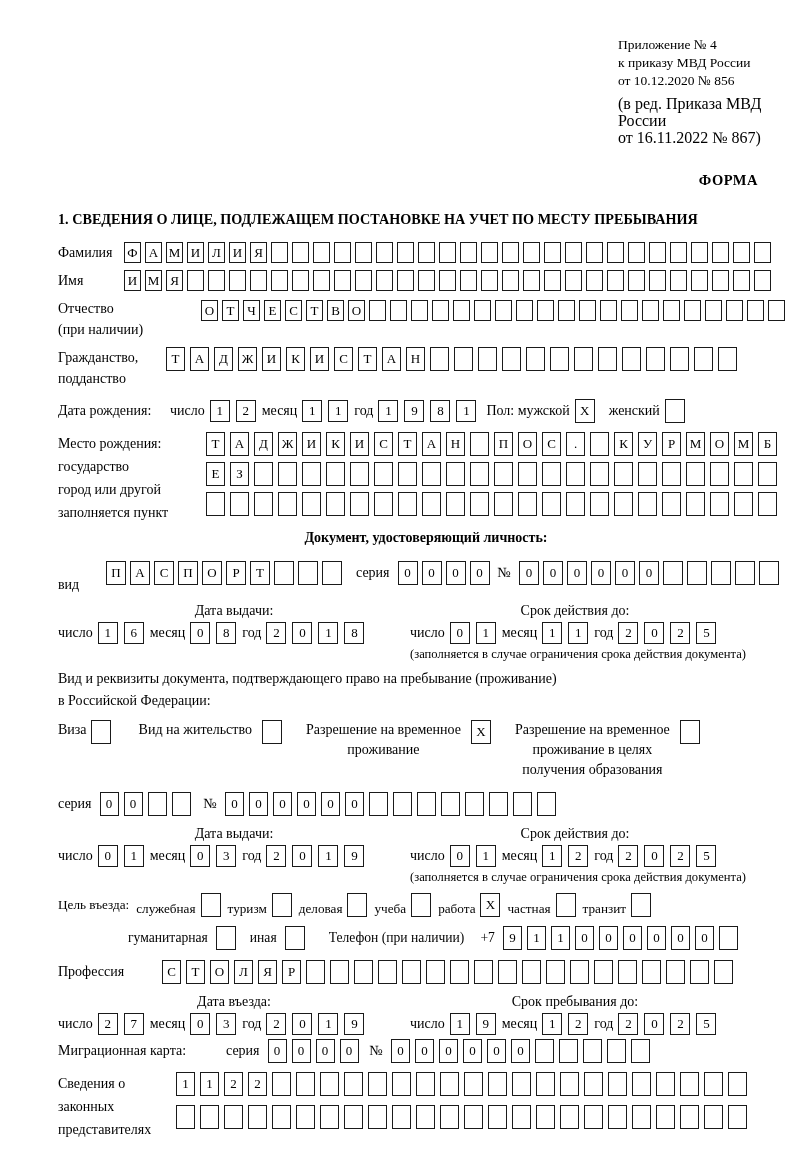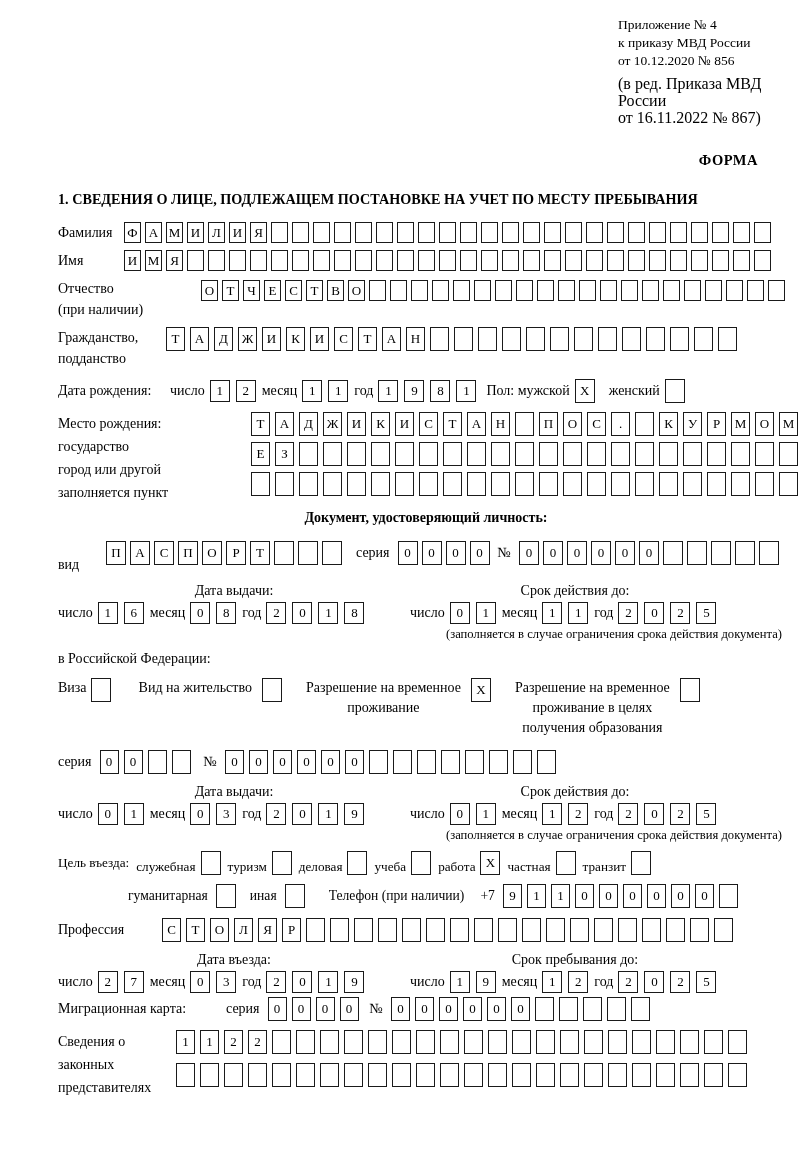--- a/index.html
+++ b/index.html
@@ -2,21 +2,21 @@
 <html><head>
 <meta charset="utf-8">
 <style>
   * { box-sizing: border-box; }
   html,body { margin:0; padding:0; background:#fff; }
   body {
     width:800px; height:1163px;
     font-family:"Liberation Serif","DejaVu Serif",serif;
     color:#000; font-size:14px;
   }
-  .page { width:800px; height:1163px; padding:16px 6px 16px 58px; overflow:hidden; }
+  .page { width:800px; height:1163px; padding:36px 6px 16px 58px; overflow:hidden; }
 
   
   .hdr-block { margin-left:560px; line-height:18px; font-size:13.5px; }
   .hdr-block .edition { margin-top:5px; font-size:16px; line-height:17px; }
   .forma { text-align:right; margin:26px 36px 0 0; font-weight:bold; font-size:14.5px; letter-spacing:.5px; }
 
   .title { text-align:center; font-weight:bold; font-size:15.2px; line-height:24px; margin-top:16px; }
   .blank-line { display:inline-block; width:52px; border-bottom:2px solid #222; height:12px; margin-left:10px; }
 
   .sec-heading { font-weight:bold; font-size:14.2px; margin-top:22px; margin-bottom:14px; }
@@ -44,21 +44,21 @@
   .rep-rows .cells { margin-bottom:9px; }
 
   
   .dates-row { display:flex; margin:10px 0 4px 0; }
   .dates-col { }
   .dates-col.left { width:352px; }
   .dates-col.right { width:330px; }
   .dates-title { text-align:center; margin-bottom:3px; }
   .dateline { display:flex; align-items:center; white-space:nowrap; }
   .dateline .dl { margin-right:5px; }
-  .note { font-size:12.6px; margin-top:3px; white-space:nowrap;margin-left:36px; }
+  .note { font-size:12.6px; margin-top:3px; white-space:nowrap; }
 
   .center-bold { text-align:center; font-weight:bold; margin:6px 0 7px 0; }
 
   
   .perm-row { display:flex; align-items:flex-start; margin:8px 0 10px 0; }
   .perm-item { display:flex; align-items:flex-start; margin-right:14px; }
   .perm-item .plabel { margin-right:10px; line-height:20px; }
   .perm-item .plabel.centered { text-align:center; }
 
   
@@ -257,21 +257,21 @@
       <span class="cells cells-cb">
           <span class="cell">X</span>
         </span>
       <span class="dl" style="margin-left:14px;">женский</span>
       <span class="cells cells-cb">
           <span class="cell"></span>
         </span>
     </span>
   </div>
 
-  <div class="frow cellrows" style="align-items:flex-start; margin-top:9px; margin-bottom:2px;gap:45px;">
+  <div class="frow cellrows" style="align-items:flex-start; margin-top:9px; margin-bottom:2px;">
     <span class="lbl ml-lbl" style="width:148px; line-height:23px;">
       <span style="display:block;">Место рождения:</span>
       <span style="display:block;">государство</span>
       <span style="display:block;">город или другой</span>
       <span style="display:block;">заполняется пункт</span>
     </span>
     <span>
       <span class="cells cells-m">
           <span class="cell">Т</span>
           <span class="cell">А</span>
@@ -434,20 +434,21 @@
             <span class="cell">0</span>
             <span class="cell">2</span>
             <span class="cell">5</span>
           </span>
       </div>
       <div class="note">(заполняется в случае ограничения срока действия документа)</div>
     </div>
   </div>
 
   <div style="margin-top:6px; line-height:22px;">
+    <div>Вид и реквизиты документа, подтверждающего право на пребывание (проживание)</div>
     <div>в Российской Федерации:</div>
   </div>
 
   <div class="perm-row">
     <span class="perm-item">
       <span class="plabel" style="margin-right:4px;">Виза</span>
       <span class="cells cells-cb">
           <span class="cell"></span>
         </span>
     </span>

